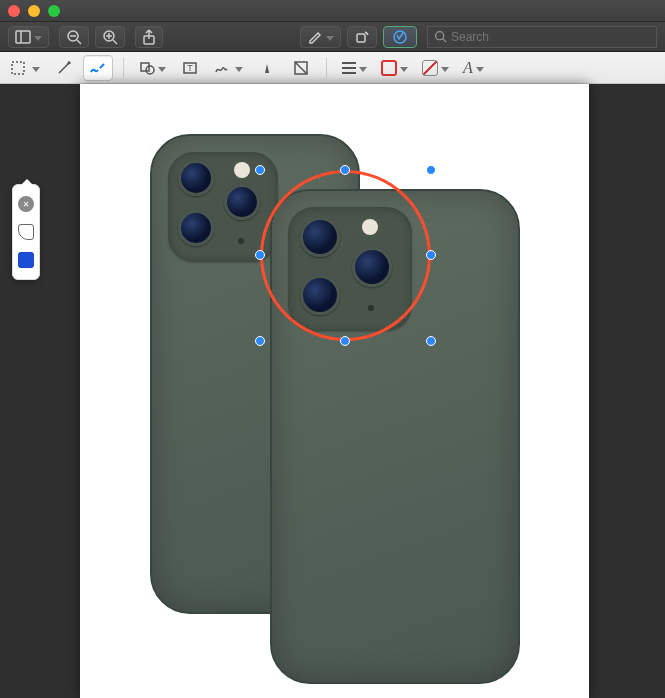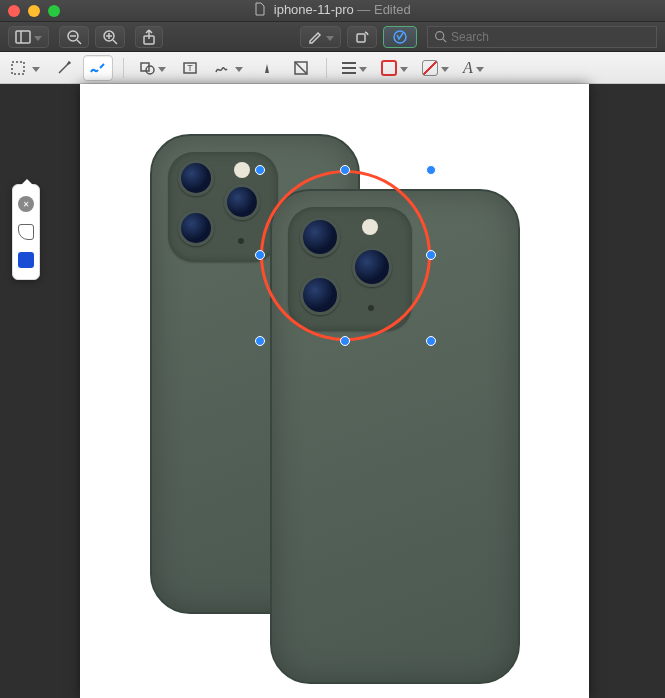--- a/index.html
+++ b/index.html
@@ -199,28 +199,20 @@
 </style>
 </head>
 <body>
 
 <div class="titlebar">
   <div class="traffic">
     <div class="dot close-dot"></div>
     <div class="dot min-dot"></div>
     <div class="dot max-dot"></div>
   </div>
-  <div class="title-center">
-    <span class="file-icon">
-      <svg width="12" height="14" viewBox="0 0 12 14">
-          <path d="M2 1h5l3 3v9H2z" fill="none" stroke="#bbb"></path>
-        </svg>
-    </span>
-    <span>iphone-11-pro</span><span class="edited"> — Edited</span>
-  </div>
 </div>
 
 <div class="toolbar1">
   <div class="tb-group">
     <div class="tb-btn">
       <svg width="16" height="14" viewBox="0 0 16 14">
           <rect x="1" y="1" width="14" height="12" rx="1"></rect>
           <line x1="6" y1="1" x2="6" y2="13"></line>
         </svg>
         <span class="chev"></span>

